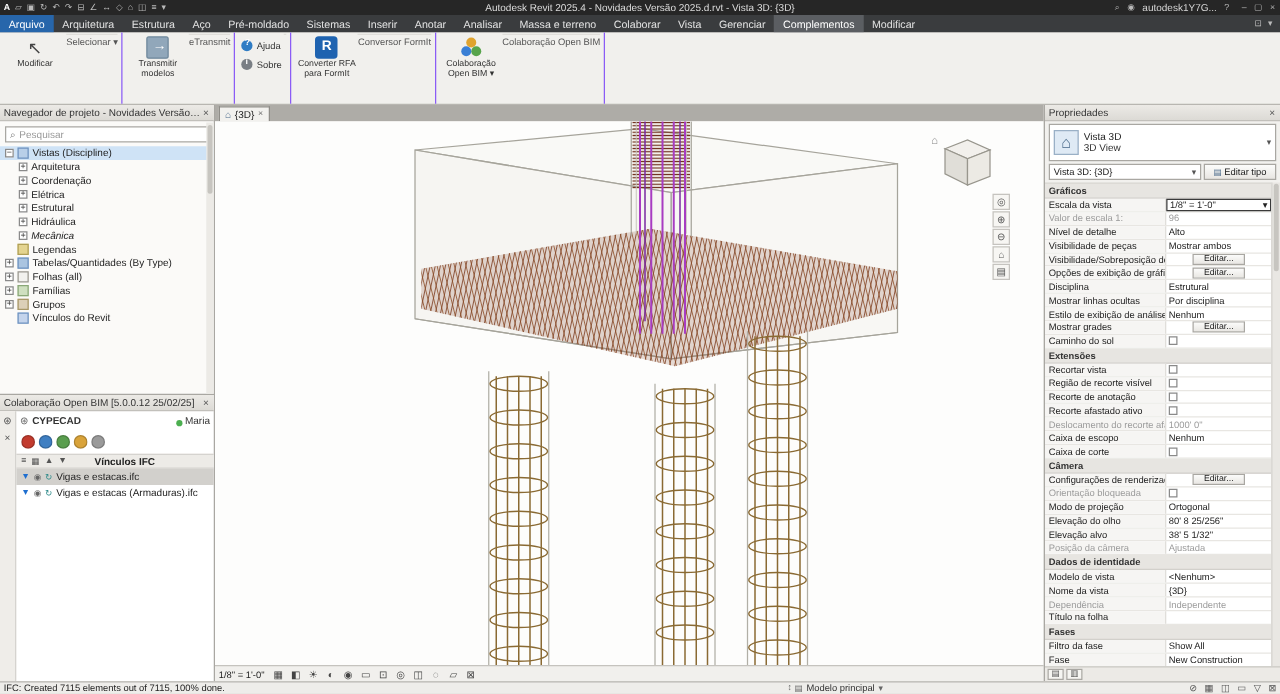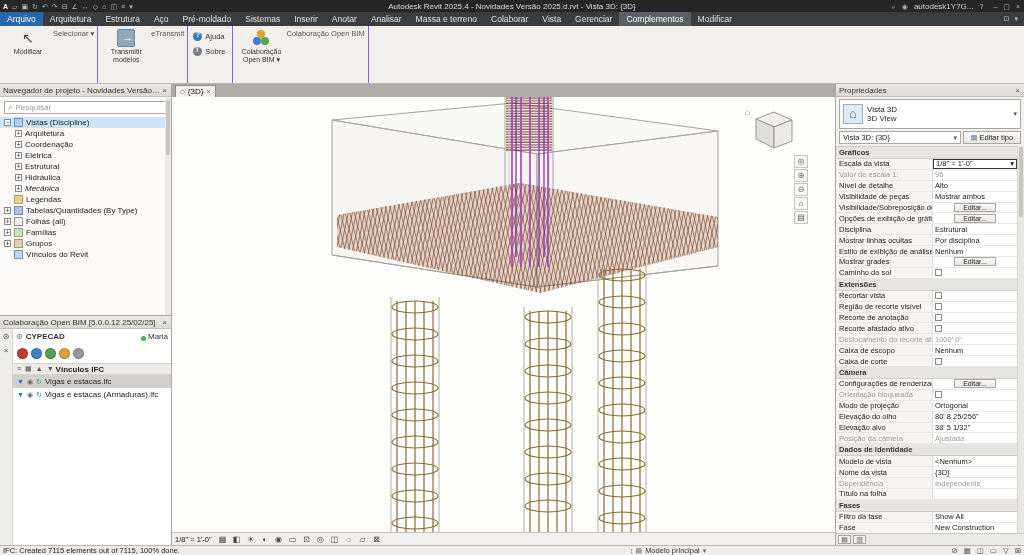--- a/index.html
+++ b/index.html
@@ -71,21 +71,21 @@
   #openbim{position:absolute;left:0;top:316px;width:172px;height:229px;background:#fff;border-right:1px solid #a9a7a2}
   .ob-strip{position:absolute;left:0;top:13px;bottom:0;width:13px;background:#efede9;border-right:1px solid #d5d3cf;display:flex;flex-direction:column;align-items:center;gap:5px;padding-top:3px;font-size:8px;color:#555}
   .ob-body{margin-left:13px}
   .ob-row1{height:14px;display:flex;align-items:center;padding:0 3px;gap:3px;font-size:8px}
   .ob-gear{color:#666;font-size:8px}
   .ob-app{font-weight:bold;color:#333}
   .ob-user{margin-left:auto;display:flex;align-items:flex-end;gap:2px;color:#333}
   .ob-dot{width:5px;height:5px;border-radius:50%;background:#4caf50}
   .ob-apps{height:20px;display:flex;align-items:center;gap:3px;padding:0 4px}
   .ob-ai{width:11px;height:11px;border-radius:50%;border:1px solid rgba(0,0,0,.2)}
-  .ob-toolbar{height:12px;background:#edebe7;border-top:1px solid #d5d3cf;border-bottom:1px solid #d5d3cf;display:flex;align-items:center;gap:0;padding:0 4px;font-size:7px;color:#555}
+  .ob-toolbar{height:12px;background:#edebe7;border-top:1px solid #d5d3cf;border-bottom:1px solid #d5d3cf;display:flex;align-items:center;gap:20px;padding:0 4px;font-size:7px;color:#555}
   .ob-toolbar .hdr{font-weight:bold;font-size:8px;color:#222;margin-left:2px}
   .lrow{height:13px;display:flex;align-items:center;gap:3px;padding:0 2px 0 4px;font-size:8px;cursor:pointer}
   .lrow.sel{background:#d2d0cc}
   .li-ic{font-size:7px}
   .dl{color:#1f6fd0}.eye{color:#666}.upd{color:#2e8a8a}
   
   #viewport{position:absolute;left:172px;top:84px;width:663px;bottom:10px}
   .vtabs{height:13px;background:#aeaca7;display:flex;align-items:flex-end;padding-left:3px}
   .vtab{height:12px;background:#f2f1ee;border:1px solid #8f8d88;border-bottom:none;display:flex;align-items:center;font-size:8px;padding:0 4px;gap:3px;color:#222}
   .vtab-ic{color:#4a6a8a;font-size:8px}
@@ -212,20 +212,29 @@
         <div class="rbtn small">
           <span class="ric ic-help"></span>
           <span class="rlbl">Ajuda</span>
         </div>
         <div class="rbtn small">
           <span class="ric ic-about"></span>
           <span class="rlbl">Sobre</span>
         </div>
       </div>
       <div class="rpanel">&nbsp;</div>
+    </div>
+    <div class="rgroup">
+      <div class="rbody">
+        <div class="rbtn big">
+          <span class="ric ic-formit"></span>
+          <span class="rlbl">Converter RFA para FormIt</span>
+        </div>
+      </div>
+      <div class="rpanel">Conversor FormIt</div>
     </div>
     <div class="rgroup">
       <div class="rbody">
         <div class="rbtn big">
           <span class="ric ic-openbim"></span>
           <span class="rlbl">Colaboração Open BIM ▾</span>
         </div>
       </div>
       <div class="rpanel">Colaboração Open BIM</div>
     </div>

